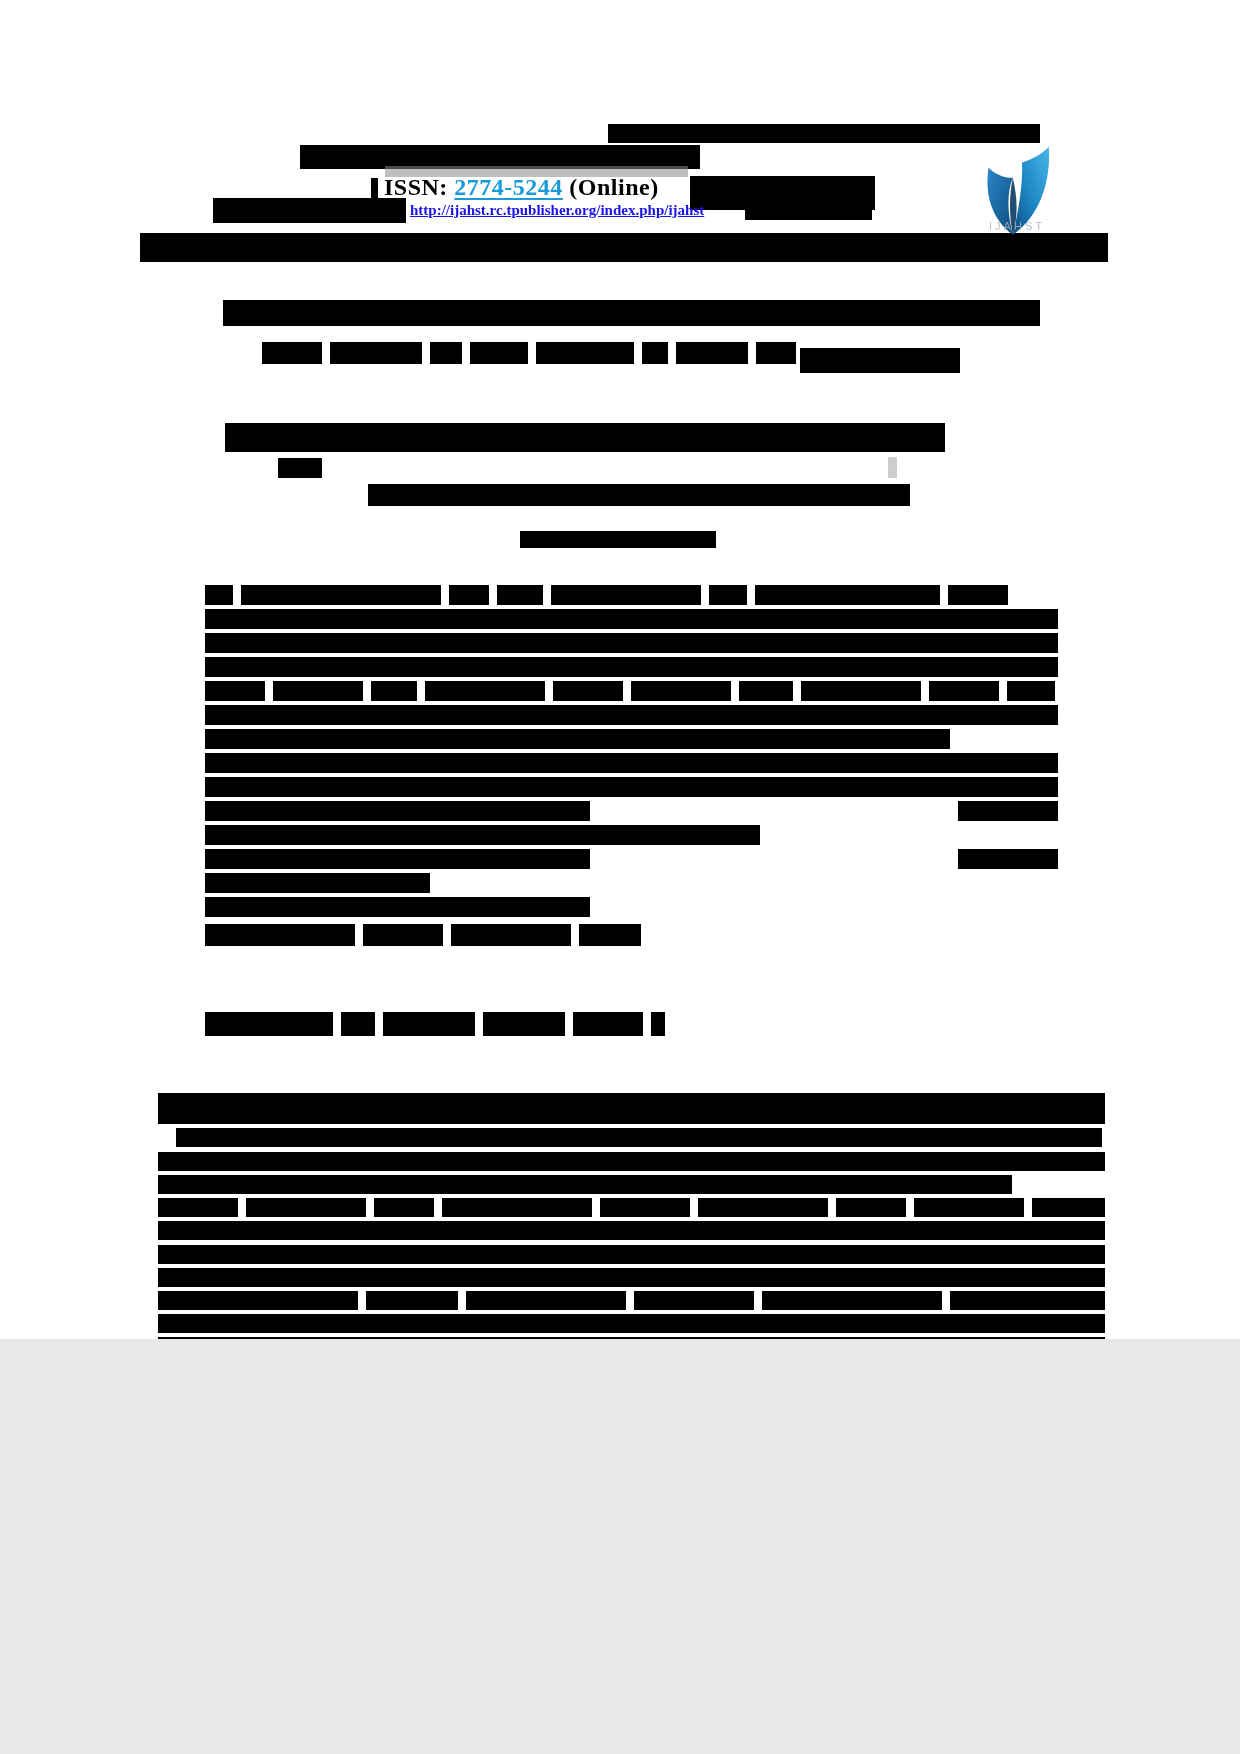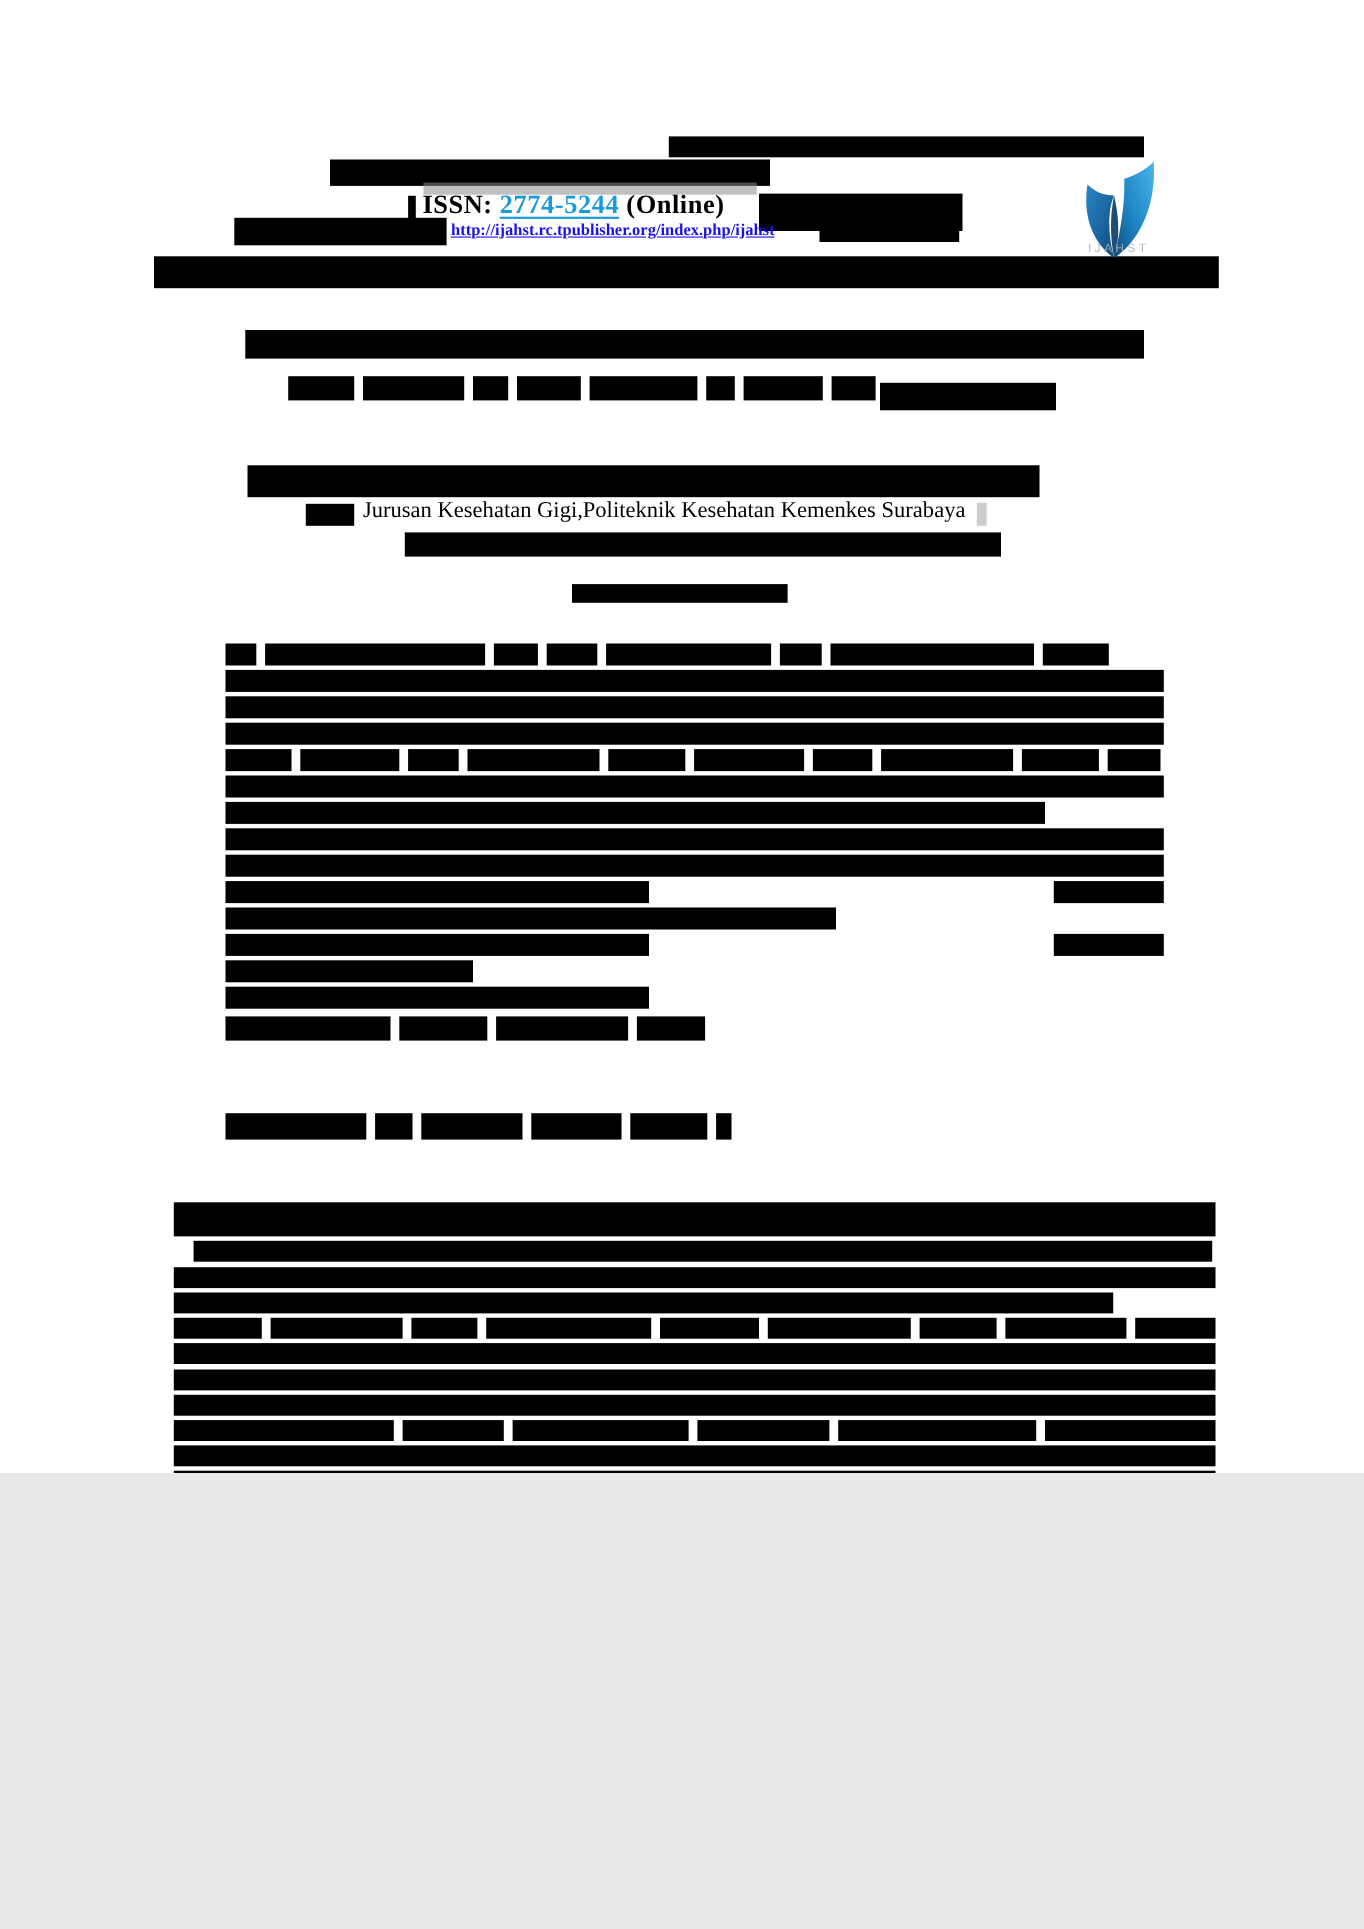--- a/index.html
+++ b/index.html
@@ -188,15 +188,14 @@
           <stop offset="1" stop-color="#0d4c7e"></stop>
         </linearGradient>
       </defs>
       <path d="M16,26 C11,58 20,88 45,106 C38,80 38,54 45,38 C34,38 24,34 16,26 Z" fill="url(#gL)"></path>
       <path d="M88,1 C91,40 78,84 45,106 C53,72 57,44 56,20 C67,16 79,11 88,1 Z" fill="url(#gR)"></path>
       <path d="M45,106 C41,86 40,62 45,38 C50,60 52,82 45,106 Z" fill="#0a3a63" opacity="0.9"></path>
     </svg>
   </div>
   <div id="logo-caption">IJAHST</div>
 
-  <div id="affiliation-line">Jurusan Kesehatan Gigi,Politeknik Kesehatan Kemenkes Surabaya</div>
 
 </div>
 
 </body></html>

